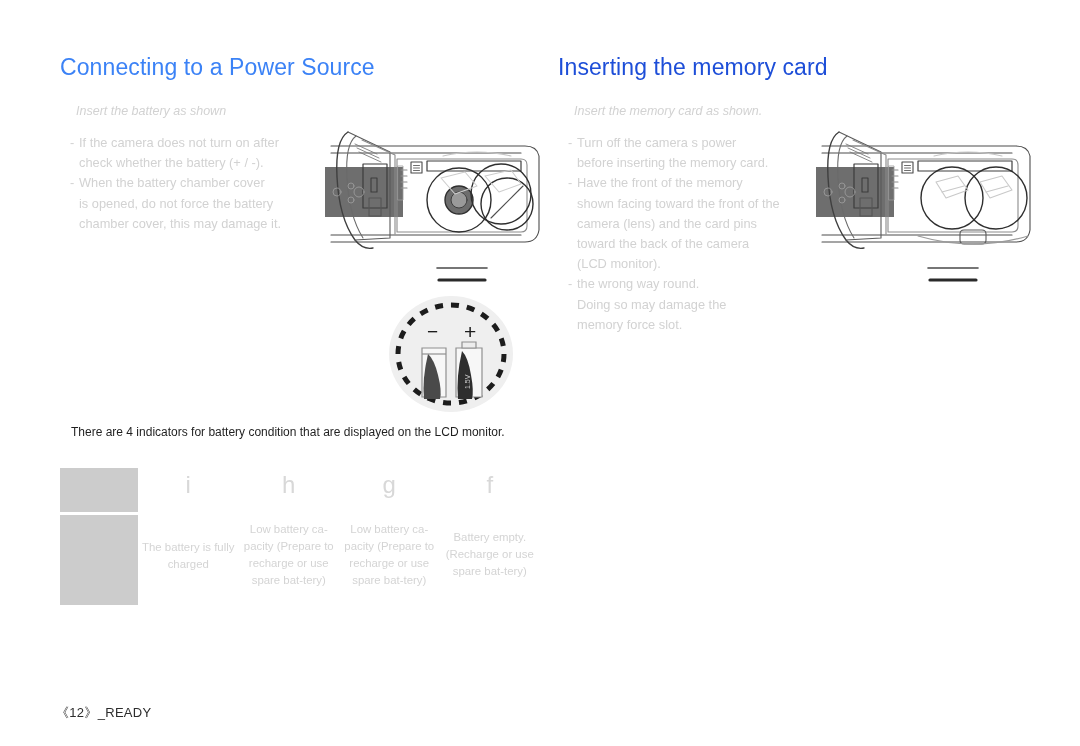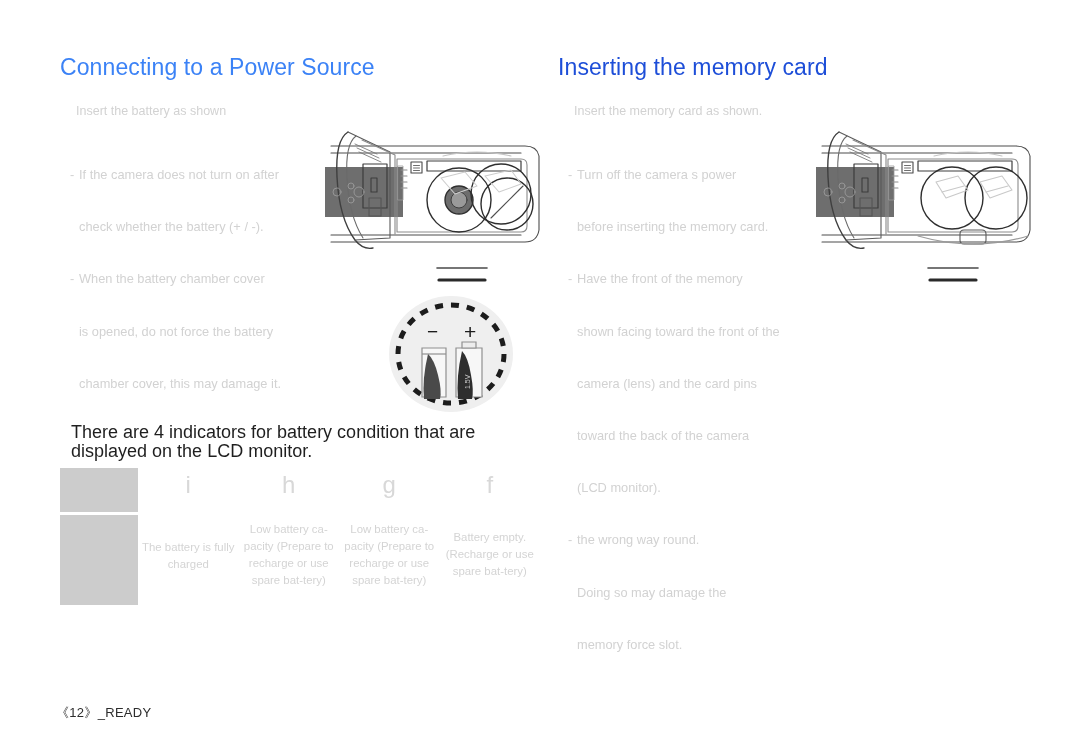--- a/index.html
+++ b/index.html
@@ -40,20 +40,21 @@
   .h-main.faded { color: #1d4ed8; }
 
   
   .intro {
     position: absolute;
     top: 104px;
     left: 16px;
     font-size: 12.5px;
     color: #d2d2d2;
     white-space: nowrap;
+    font-style: italic;
   }
 
   
   .bullets {
     position: absolute;
     top: 133px;
     left: 10px;
     width: 260px;
     font-size: 12.8px;
     line-height: 20.2px;
@@ -63,21 +64,21 @@
   .bullet {
     position: relative;
     padding-left: 9px;
     margin: 0;
   }
   .bullet .dash {
     position: absolute;
     left: 0;
     top: 0;
   }
-  .bullet .cont { display: block; margin-top: 32px; }
+  .bullet .cont { display: block; }
 
   
   .illus {
     position: absolute;
     top: 122px;
   }
   .col-left  .illus { left: 255px; }
   .col-right .illus { left: 248px; }
 
   
@@ -88,21 +89,21 @@
     width: 126px;
     height: 122px;
   }
 
   
   .indicator-note {
     position: absolute;
     top: 423px;
     left: 11px;
     width: 460px;
-    font-size: 18px;
+    font-size: 12px;
     line-height: 18.5px;
     color: #1f1f1f;
   }
 
   
   .bat-table {
     position: absolute;
     top: 468px;
     left: 0px;
     width: 480px;

